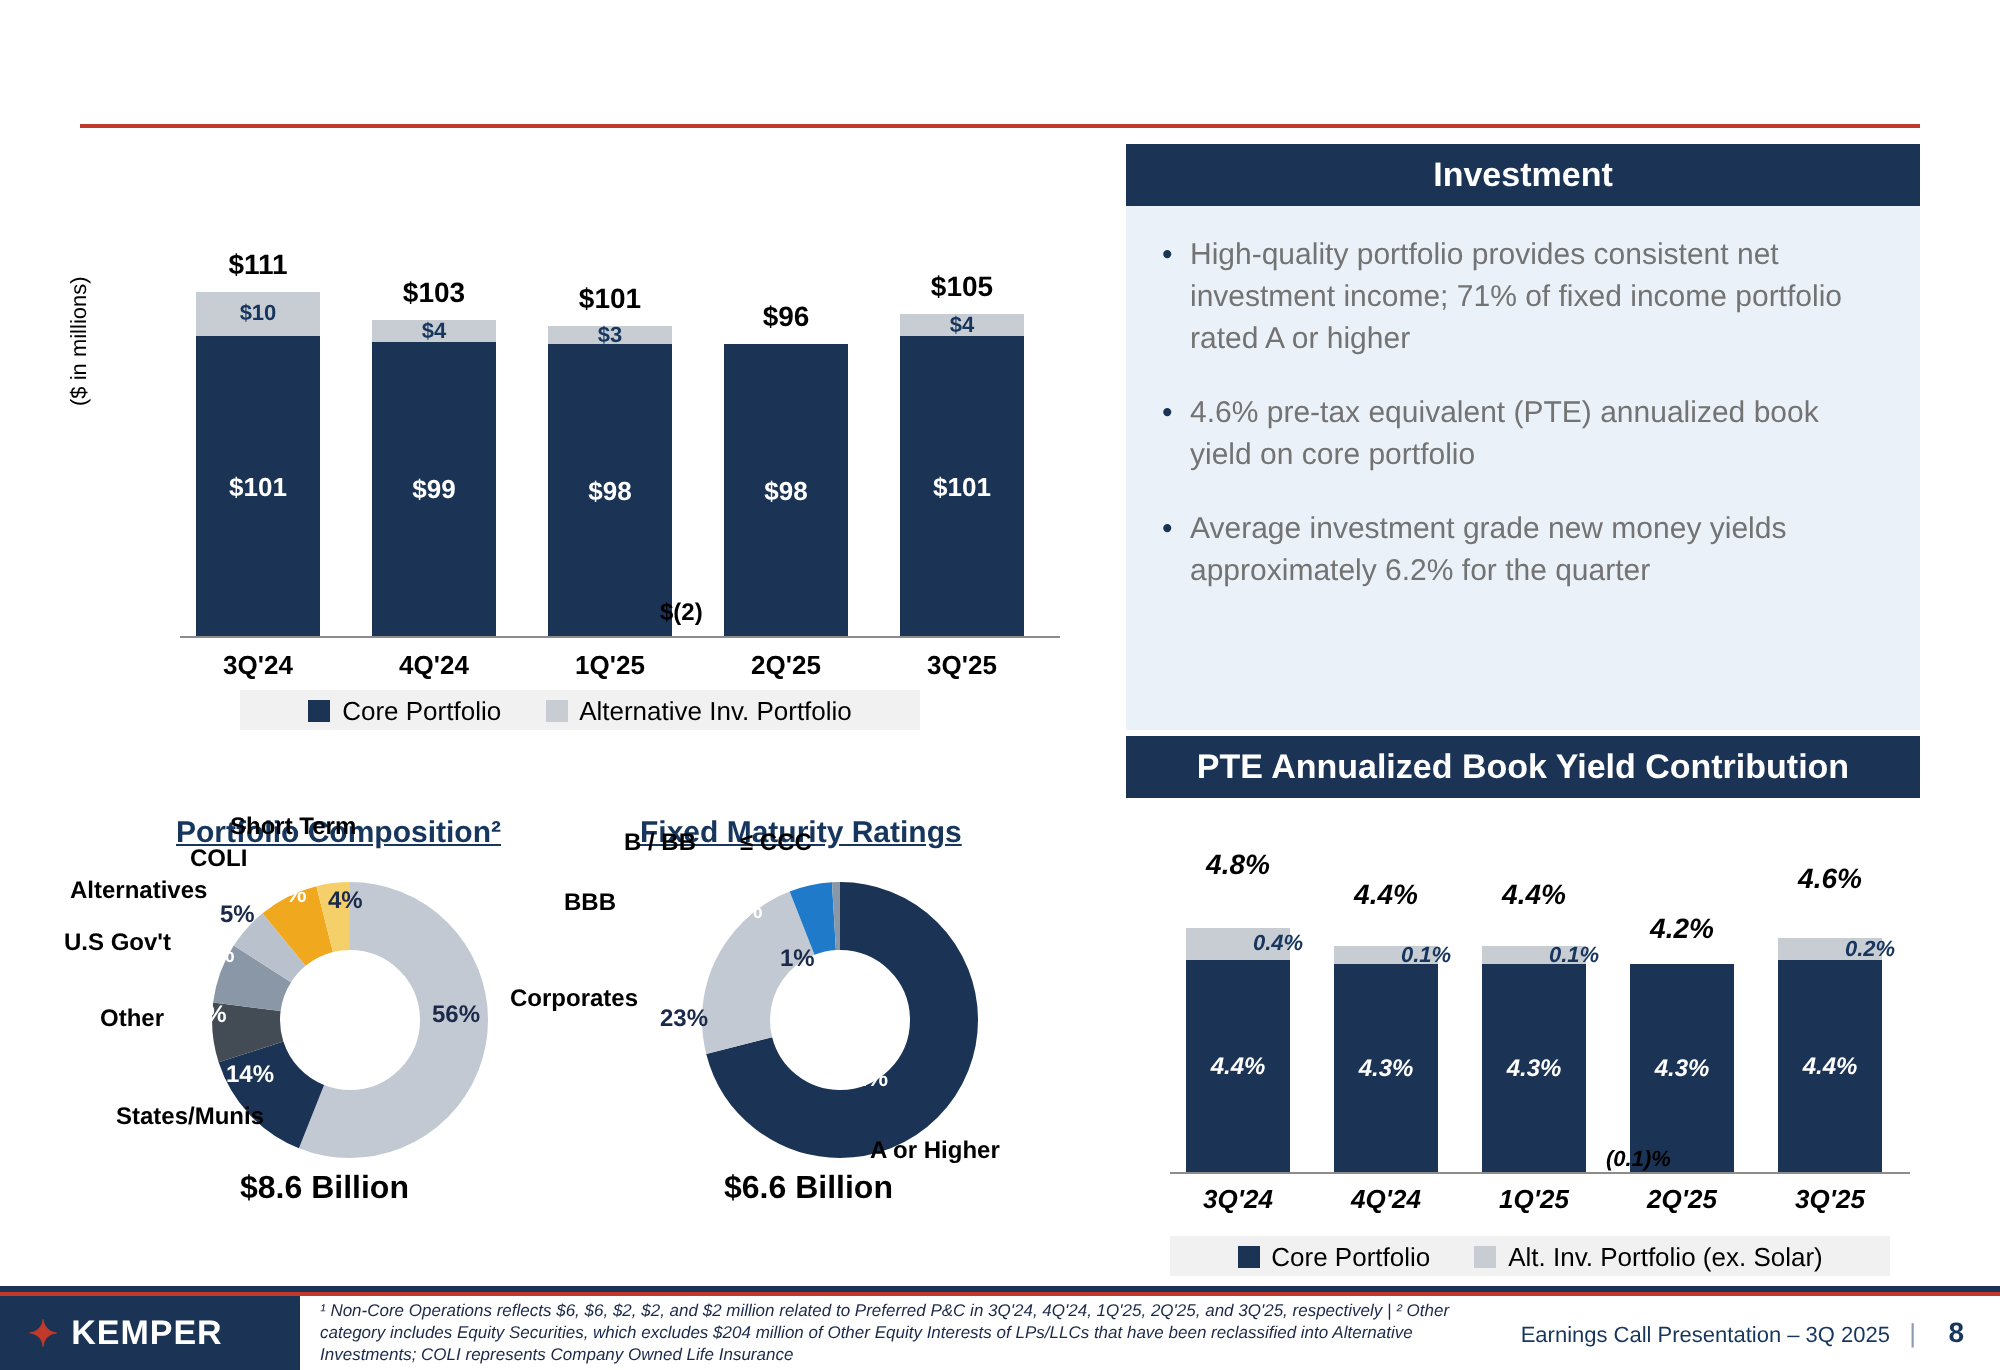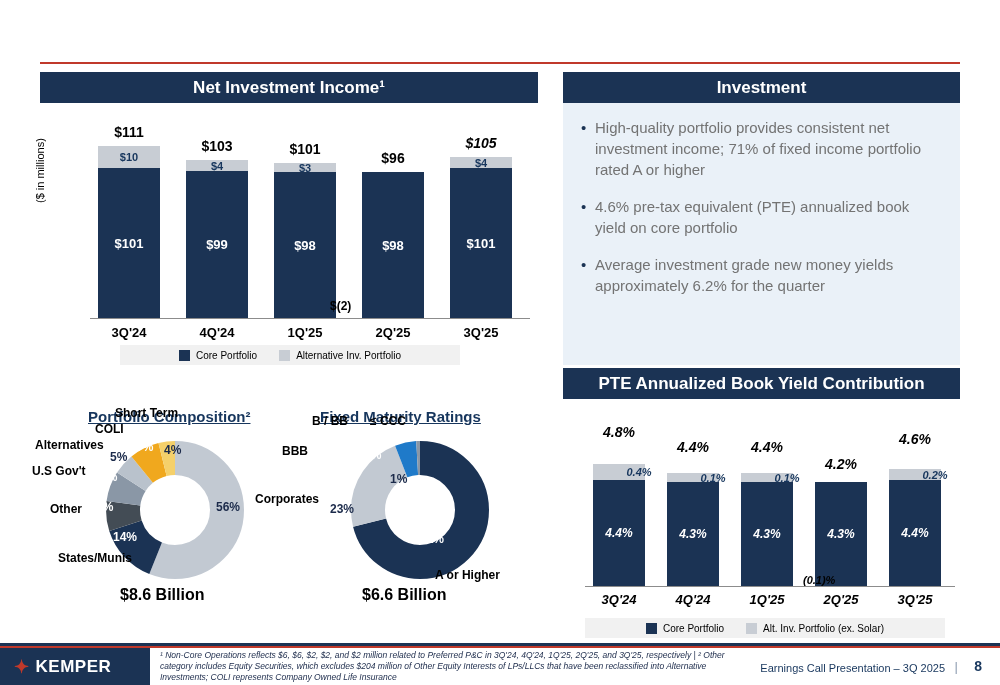--- a/index.html
+++ b/index.html
@@ -70,21 +70,21 @@
     font-size:14px; font-weight:bold; color:#000;
   }
   .nii-neg {
     position:absolute; font-size:12px; font-weight:bold; color:#000;
   }
   .nii-xlabels { position:absolute; left:50px; top:222px; width:440px; height:20px; }
   .nii-xlab { position:absolute; width:62px; text-align:center; font-size:13px; font-weight:bold; color:#000; }
 
   .legend {
     position:absolute; display:flex; align-items:center; justify-content:center;
-    gap:22px; background:#f1f1f1; font-size:10px; color:#000;
+    gap:22px; background:#f1f1f1; font-size:13px; color:#000;
   }
   .lg-item { display:flex; align-items:center; gap:6px; }
   .sw { width:11px; height:11px; display:inline-block; }
 
   
   .donut-section { position:absolute; left:40px; top:400px; width:498px; height:220px; }
   .donut-title { position:absolute; font-size:15px; font-weight:bold; color:#17365d; text-decoration:underline; }
   .donut-total { position:absolute; font-size:16px; font-weight:bold; color:#000; }
   .donut-lab { position:absolute; font-size:12px; font-weight:bold; color:#000; }
   .donut-pct { position:absolute; font-size:12px; font-weight:bold; }
@@ -125,23 +125,20 @@
   .page-sep { position:absolute; right:42px; top:659px; font-size:13px; color:#8c9bb0; }
   .page-num { position:absolute; right:18px; top:658px; font-size:14px; font-weight:bold; color:#17365d; }
 </style>
 </head>
 <body>
 
 <div class="slide">
 
   <div class="title-rule"></div>
 
-  <div class="bar" style="left:40px; top:72px; width:498px; height:31px;">
-    <span>Net Investment Income¹</span>
-  </div>
 
   <div class="nii-area">
     <div class="axis-label-v">($ in millions)</div>
 
     <div class="nii-plot">
 
       <div class="nii-col" style="left:8px;">
         <div class="nii-total" style="top:-22px;">$111</div>
         <div class="nii-alt" style="height:22px;">$10</div>
         <div class="nii-core" style="height:150px;">$101</div>
@@ -158,21 +155,21 @@
         <div class="nii-alt" style="height:9px;">$3</div>
         <div class="nii-core" style="height:146px;">$98</div>
       </div>
 
       <div class="nii-col" style="left:272px;">
         <div class="nii-total" style="top:-22px;">$96</div>
         <div class="nii-core" style="height:146px;">$98</div>
       </div>
 
       <div class="nii-col" style="left:360px;">
-        <div class="nii-total" style="top:-22px;font-style:italic;">$105</div>
+        <div class="nii-total" style="top:-22px;">$105</div>
         <div class="nii-alt" style="height:11px;">$4</div>
         <div class="nii-core" style="height:150px;">$101</div>
       </div>
     </div>
 
     <div class="nii-baseline"></div>
     <div class="nii-neg" style="left:290px; top:196px;">$(2)</div>
 
     <div class="nii-xlabels">
       <div class="nii-xlab" style="left:8px;">3Q'24</div>

